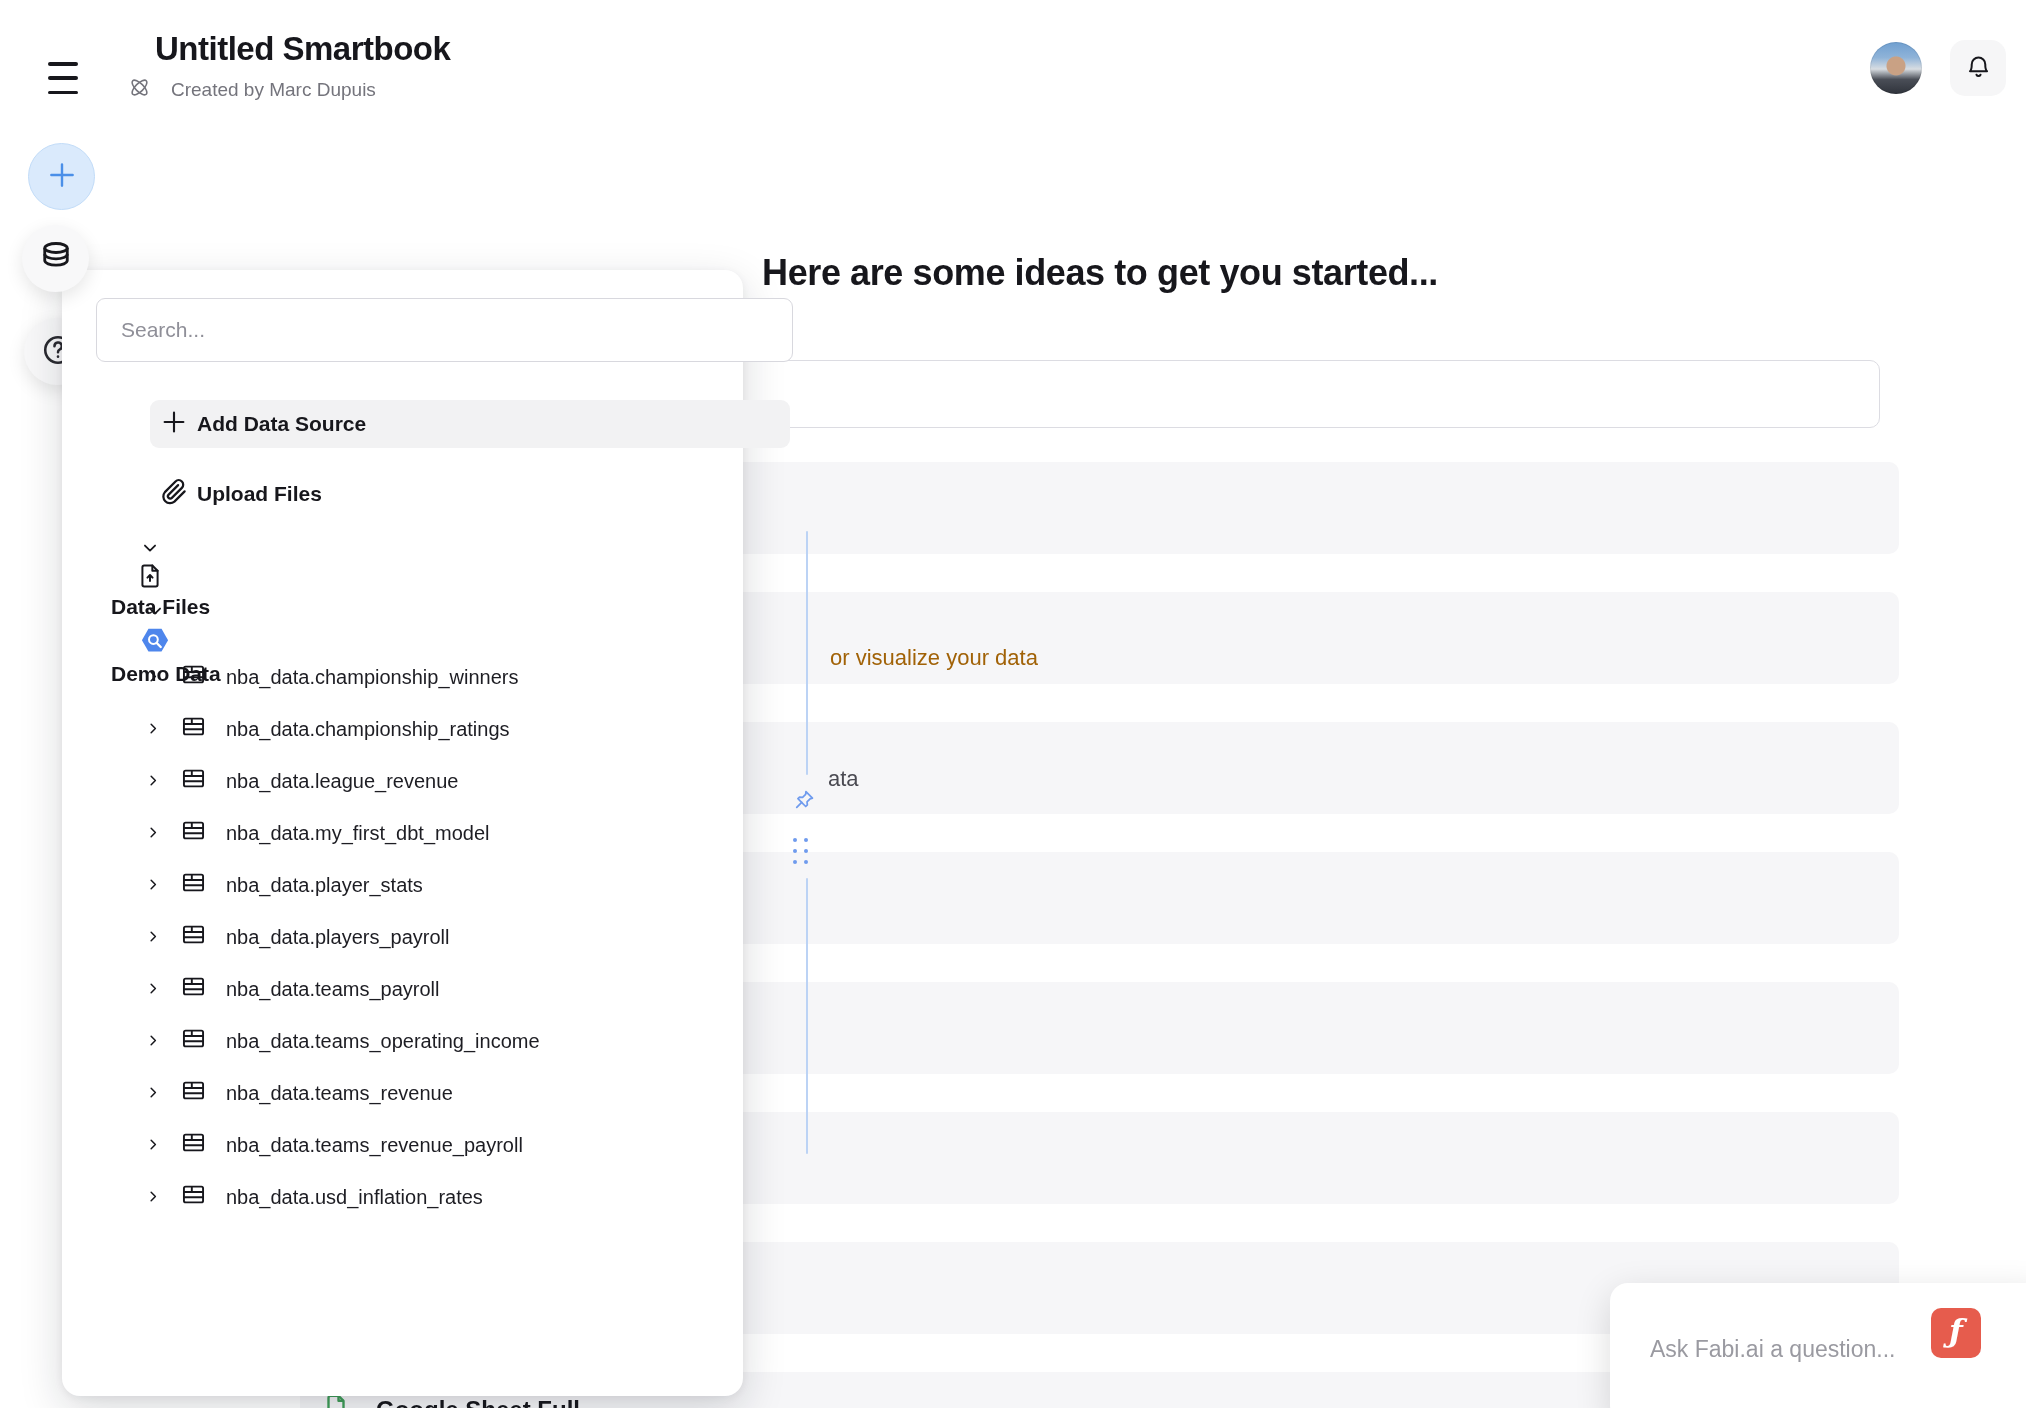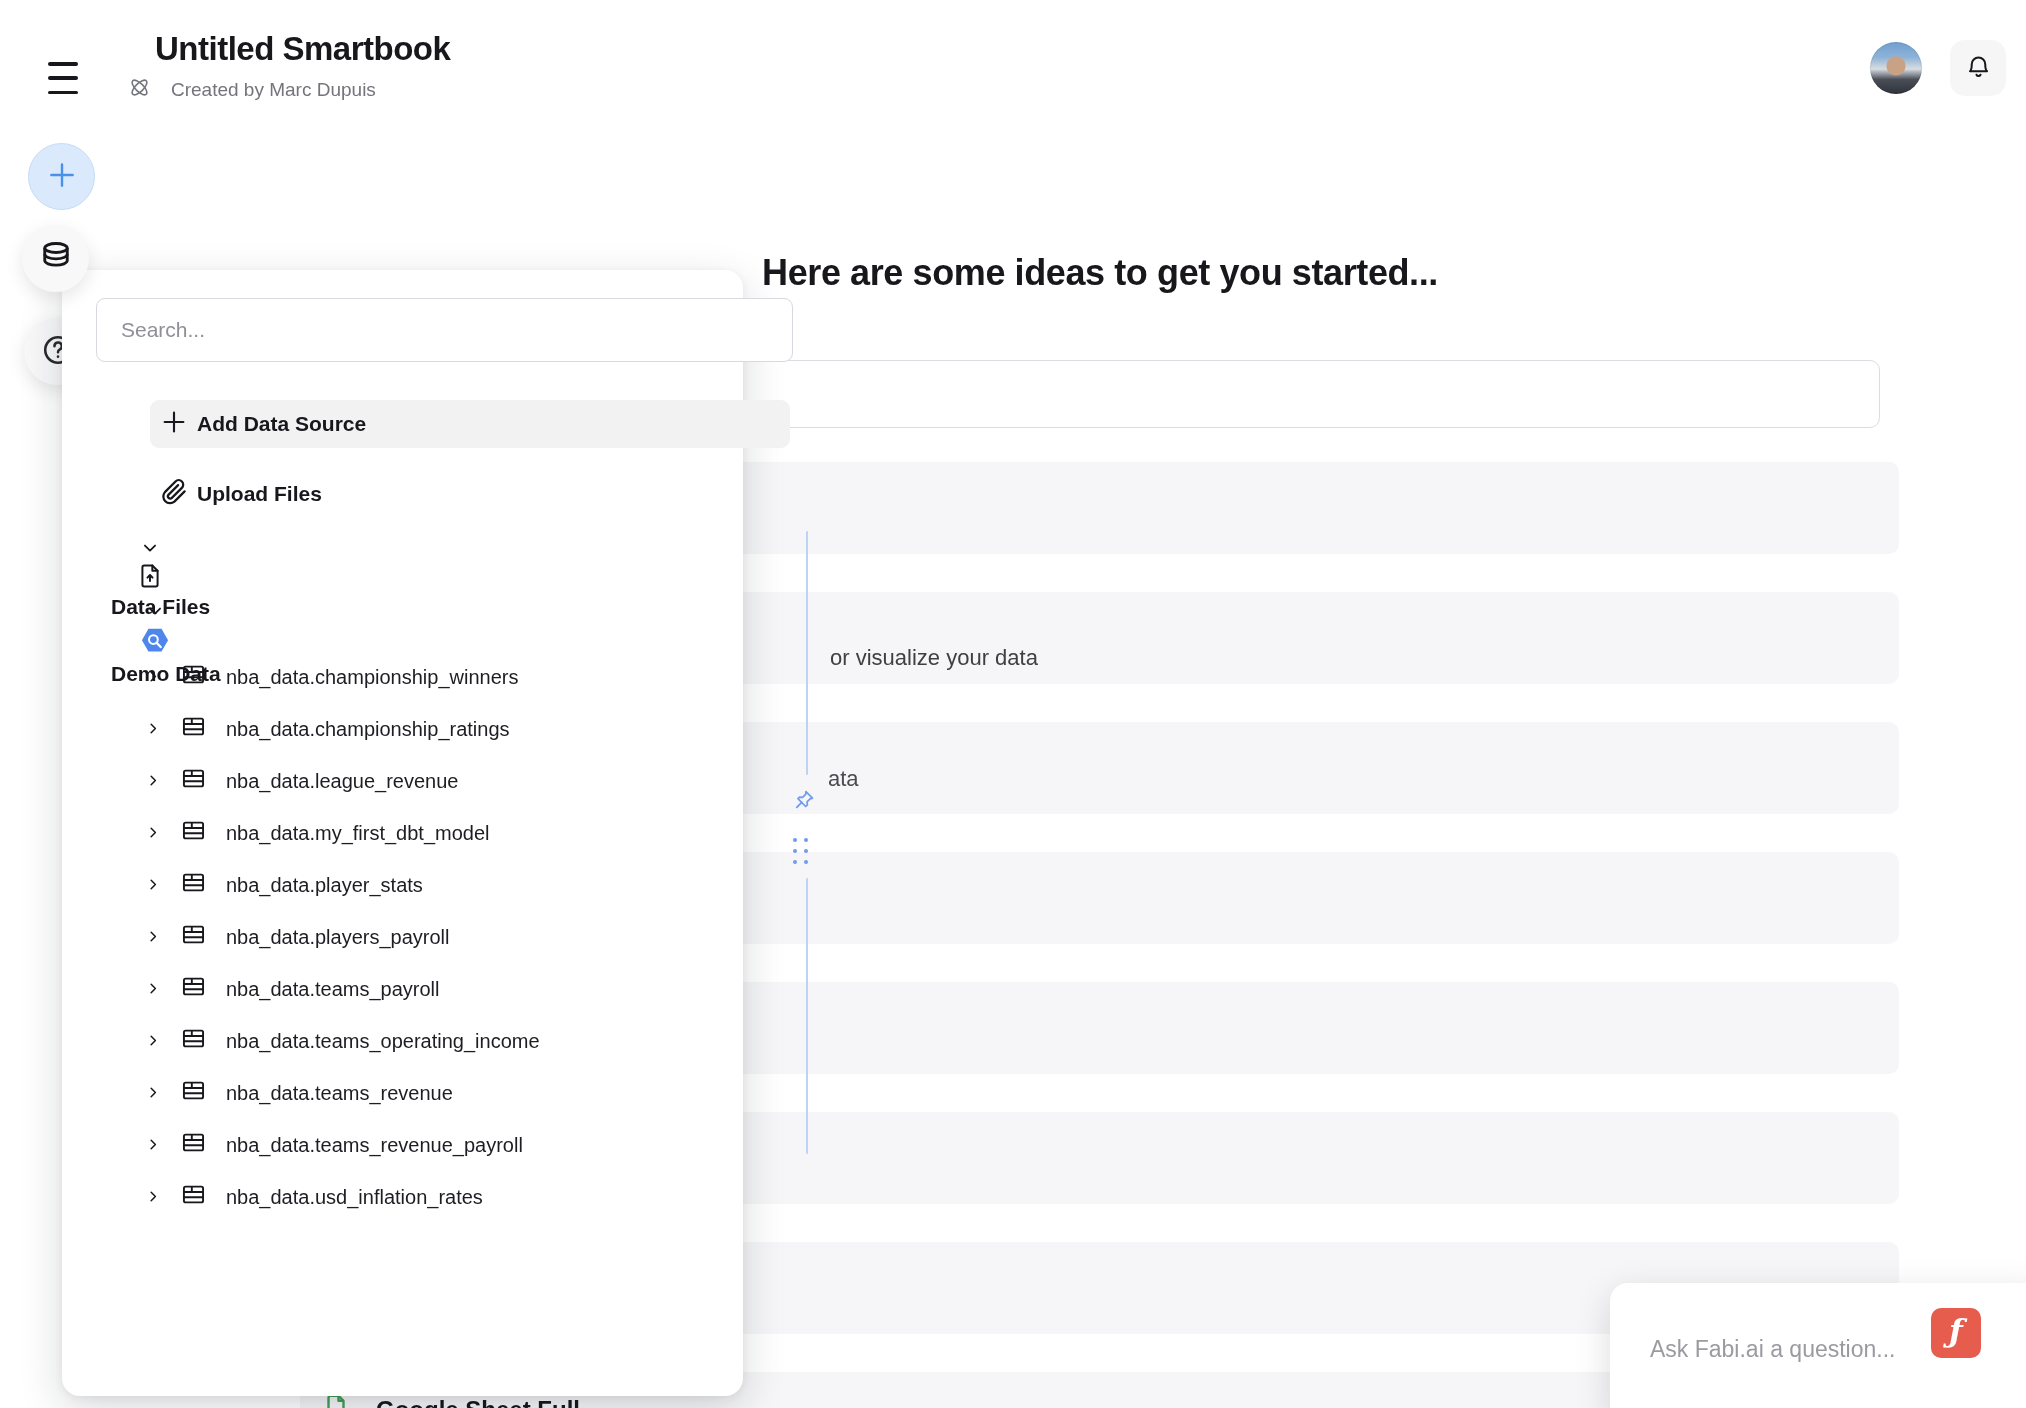--- a/index.html
+++ b/index.html
@@ -62,21 +62,21 @@
         grid-template-columns:4px 4px;grid-template-rows:4px 4px 4px;gap:7px;cursor:grab;}
   .dots i{background:#6f9bee;border-radius:50%;}
 
   
   .main{position:absolute;inset:0;z-index:1;}
   .heading{position:absolute;left:300px;width:1600px;top:252px;text-align:center;
            font-size:36px;font-weight:700;letter-spacing:-0.4px;color:#17171c;}
   .idea-input{position:absolute;left:300px;top:360px;width:1580px;height:68px;background:#fff;
            border:1.5px solid #dcdce2;border-radius:10px;box-sizing:border-box;}
   .card{position:absolute;left:300px;width:1599px;height:92px;background:#f6f6f8;border-radius:10px;}
-  .frag{position:absolute;font-size:22px;color:#404040;}
+  .frag{position:absolute;font-size:22px;color:#a16207;}
   .frag-visualize{left:830px;top:645px;}
   .frag-ata{left:828px;top:766px;color:#4a4a52;}
   .bottom-item{position:absolute;left:321px;top:1392px;display:flex;align-items:center;gap:25px;
            font-size:24px;font-weight:700;color:#17171c;}
 
   
   .ask-bar{position:absolute;left:1610px;top:1283px;width:440px;height:140px;background:#fff;
            border-radius:18px;z-index:30;box-shadow:0 10px 36px rgba(0,0,0,.14);}
   .ask-bar input{position:absolute;left:38px;top:42px;width:265px;height:46px;border:none;outline:none;
            font-size:23px;color:#17171c;font-family:"Liberation Sans",sans-serif;}

